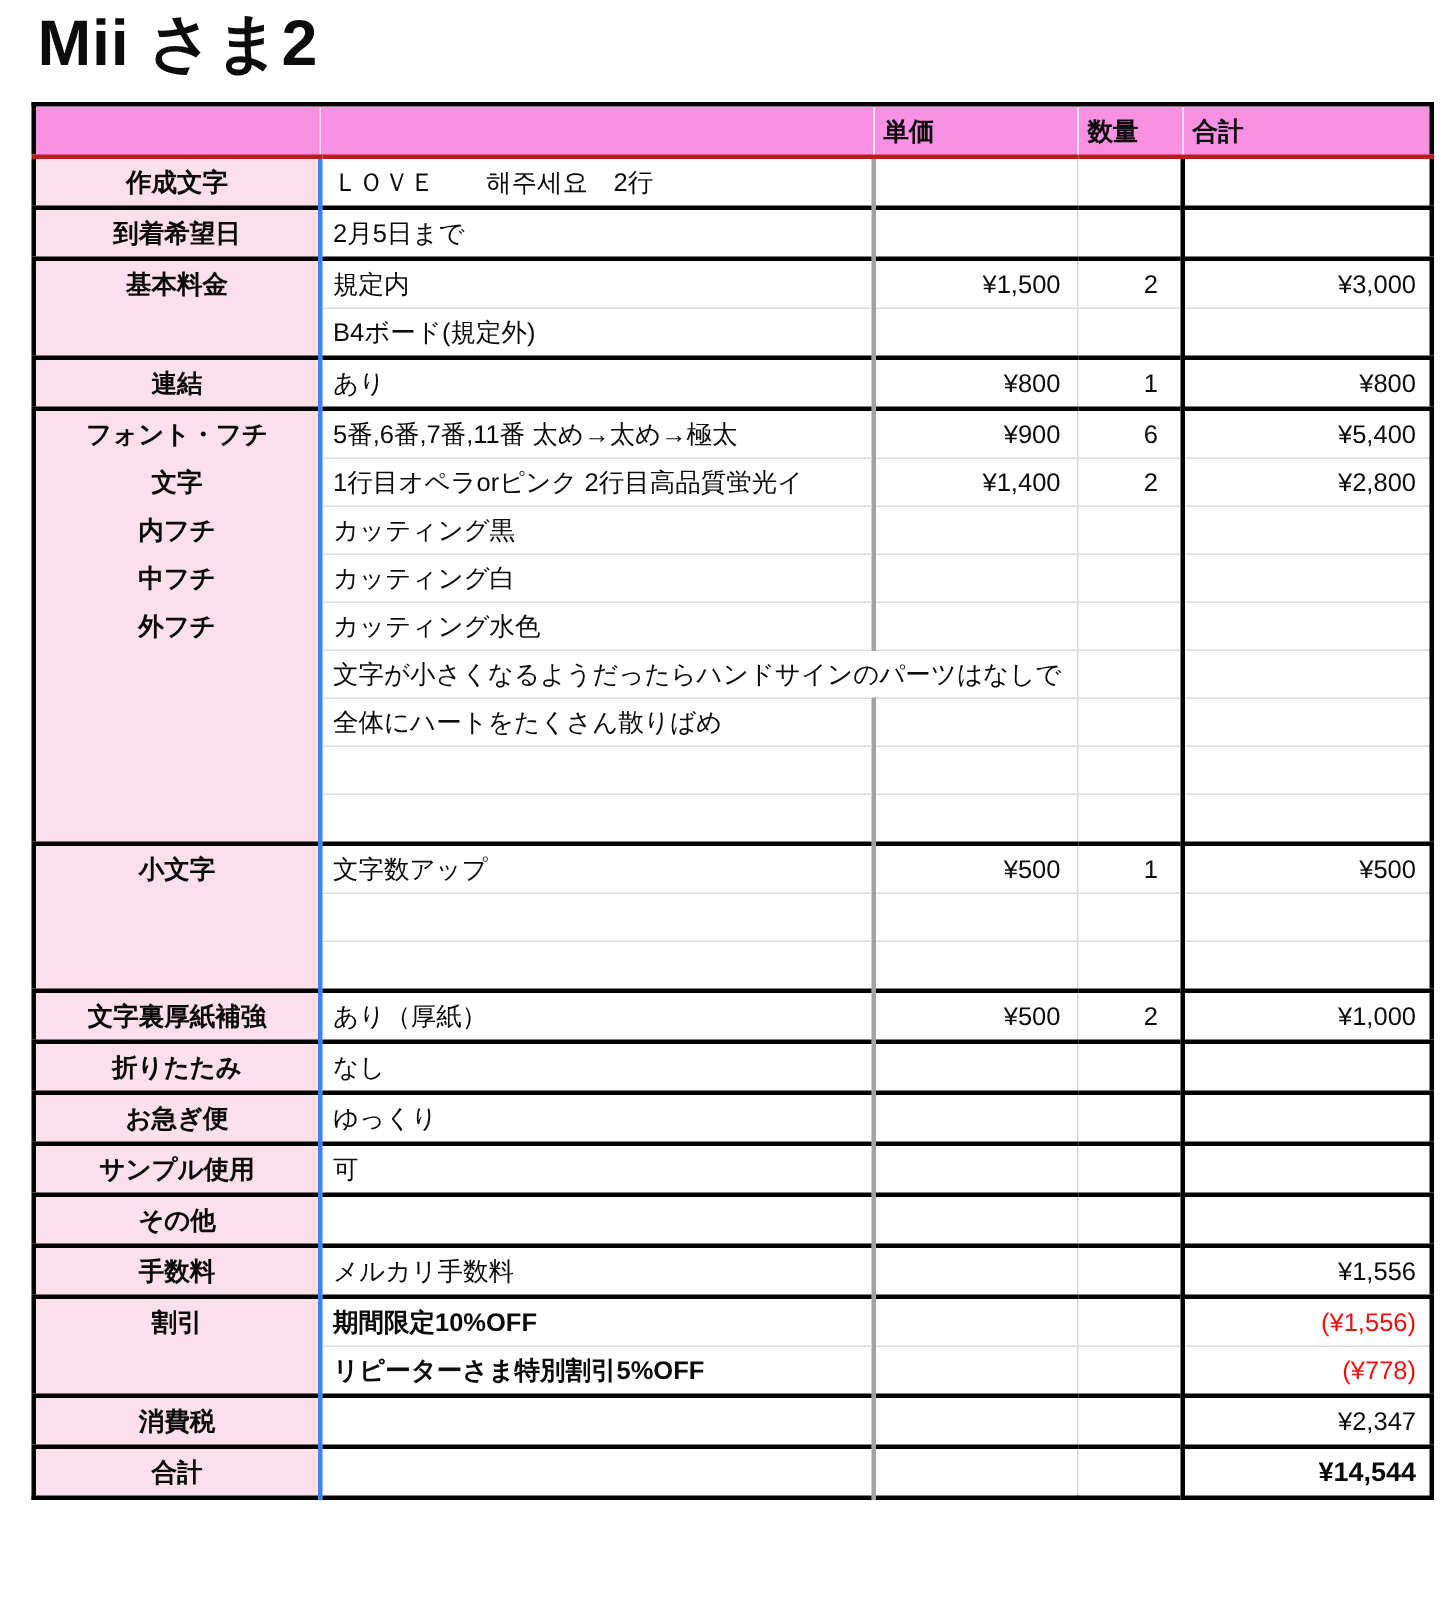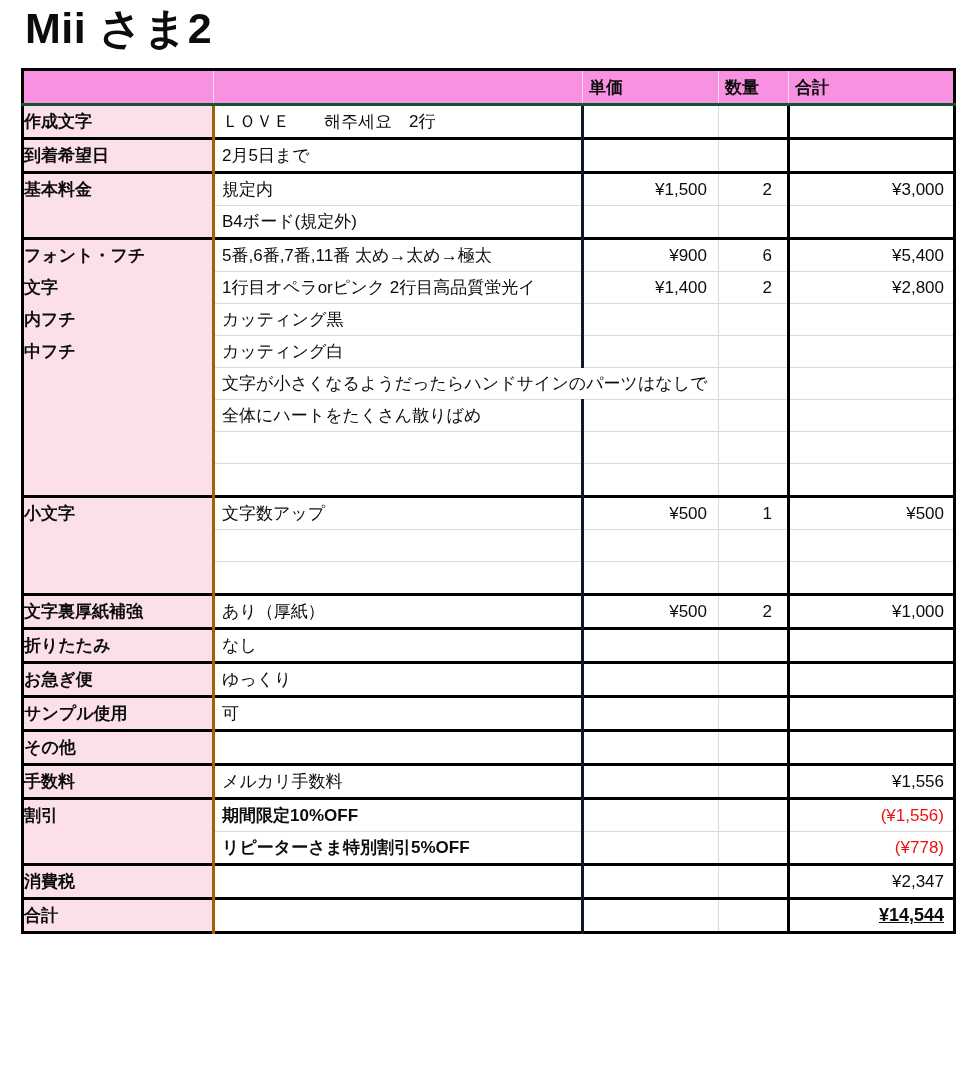--- a/index.html
+++ b/index.html
@@ -15,45 +15,45 @@
   table.sheet{
     position:absolute;left:21px;top:68px;
     border-collapse:collapse;table-layout:fixed;
     border:3px solid #000;
   }
   th,td{height:31px;font-size:17px;vertical-align:middle;padding:0;overflow:hidden;}
   thead th{
     background:var(--hdr,#F891E2);
     font-weight:bold;text-align:left;
     padding:0 4px 0 6px;height:32px;
-    border-bottom:3px solid #14532d;
+    border-bottom:3px solid #b91c1c;
   }
   thead th.div{border-left:1px solid #FFD9F4;}
   td.c-label{
     background:var(--lbl,#FBDFEB);
-    font-weight:bold;
-    border-right:3px solid #a16207;
+    text-align:center;font-weight:bold;
+    border-right:3px solid #3b82f6;
     white-space:nowrap;
   }
   td.c-content{
     padding-left:7px;text-align:left;white-space:nowrap;
-    border-right:3px solid #0f172a;
+    border-right:3px solid #a3a3a3;
   }
   td.c-content.overflow{border-right:none;overflow:visible;}
   td.c-unit{text-align:right;padding-right:11px;padding-left:47px;}
   td.c-qty{text-align:right;padding-right:15px;border-left:1px solid #D9D9D9;}
   td.c-total{text-align:right;padding-right:9px;border-left:3px solid #000000;}
   tr.sec td{border-top:3px solid #000;}
   tr:not(.sec) td.c-content,
   tr:not(.sec) td.c-unit,
   tr:not(.sec) td.c-qty,
   tr:not(.sec) td.c-total{border-top:1px solid #D9D9D9;}
   .bold{font-weight:bold;}
   .red{color:var(--red,#EE1111);}
-  td.c-total.bold{font-size:18px;text-decoration:underline;}
+  td.c-total.bold{font-size:18px;}
 </style>
 </head>
 <body style="--hdr: #F891E2; --lbl: #FBDFEB; --red: #EE1111;">
 
 <div class="title">Mii さま2</div>
 
 <table class="sheet">
   <colgroup>
     <col style="width:191px">
     <col style="width:369px">
@@ -93,20 +93,27 @@
         <td class="c-total">¥3,000</td>
       </tr>
       <tr>
         <td class="c-label"></td>
         <td class="c-content">B4ボード(規定外)</td>
         <td class="c-unit"></td>
         <td class="c-qty"></td>
         <td class="c-total"></td>
       </tr>
       <tr class="sec">
+        <td class="c-label">連結</td>
+        <td class="c-content">あり</td>
+        <td class="c-unit">¥800</td>
+        <td class="c-qty">1</td>
+        <td class="c-total">¥800</td>
+      </tr>
+      <tr class="sec">
         <td class="c-label">フォント・フチ</td>
         <td class="c-content">5番,6番,7番,11番 太め→太め→極太</td>
         <td class="c-unit">¥900</td>
         <td class="c-qty">6</td>
         <td class="c-total">¥5,400</td>
       </tr>
       <tr>
         <td class="c-label">文字</td>
         <td class="c-content">1行目オペラorピンク 2行目高品質蛍光イ</td>
         <td class="c-unit">¥1,400</td>
@@ -121,20 +128,27 @@
         <td class="c-total"></td>
       </tr>
       <tr>
         <td class="c-label">中フチ</td>
         <td class="c-content">カッティング白</td>
         <td class="c-unit"></td>
         <td class="c-qty"></td>
         <td class="c-total"></td>
       </tr>
       <tr>
+        <td class="c-label">外フチ</td>
+        <td class="c-content">カッティング水色</td>
+        <td class="c-unit"></td>
+        <td class="c-qty"></td>
+        <td class="c-total"></td>
+      </tr>
+      <tr>
         <td class="c-label"></td>
         <td class="c-content overflow" colspan="2">文字が小さくなるようだったらハンドサインのパーツはなしで</td>
         <td class="c-qty"></td>
         <td class="c-total"></td>
       </tr>
       <tr>
         <td class="c-label"></td>
         <td class="c-content">全体にハートをたくさん散りばめ</td>
         <td class="c-unit"></td>
         <td class="c-qty"></td>

